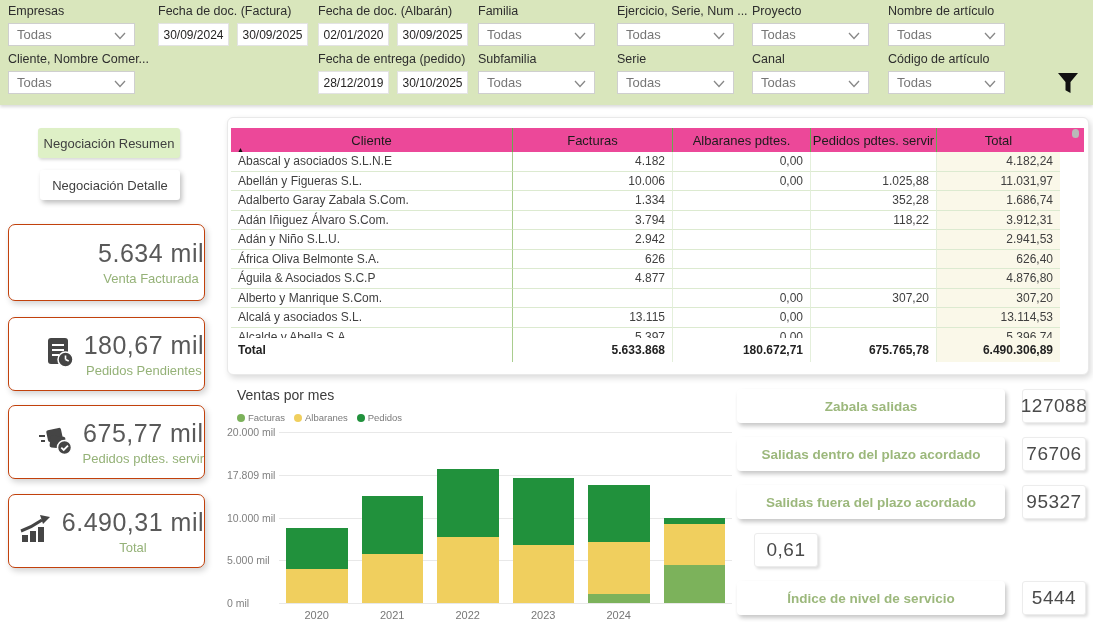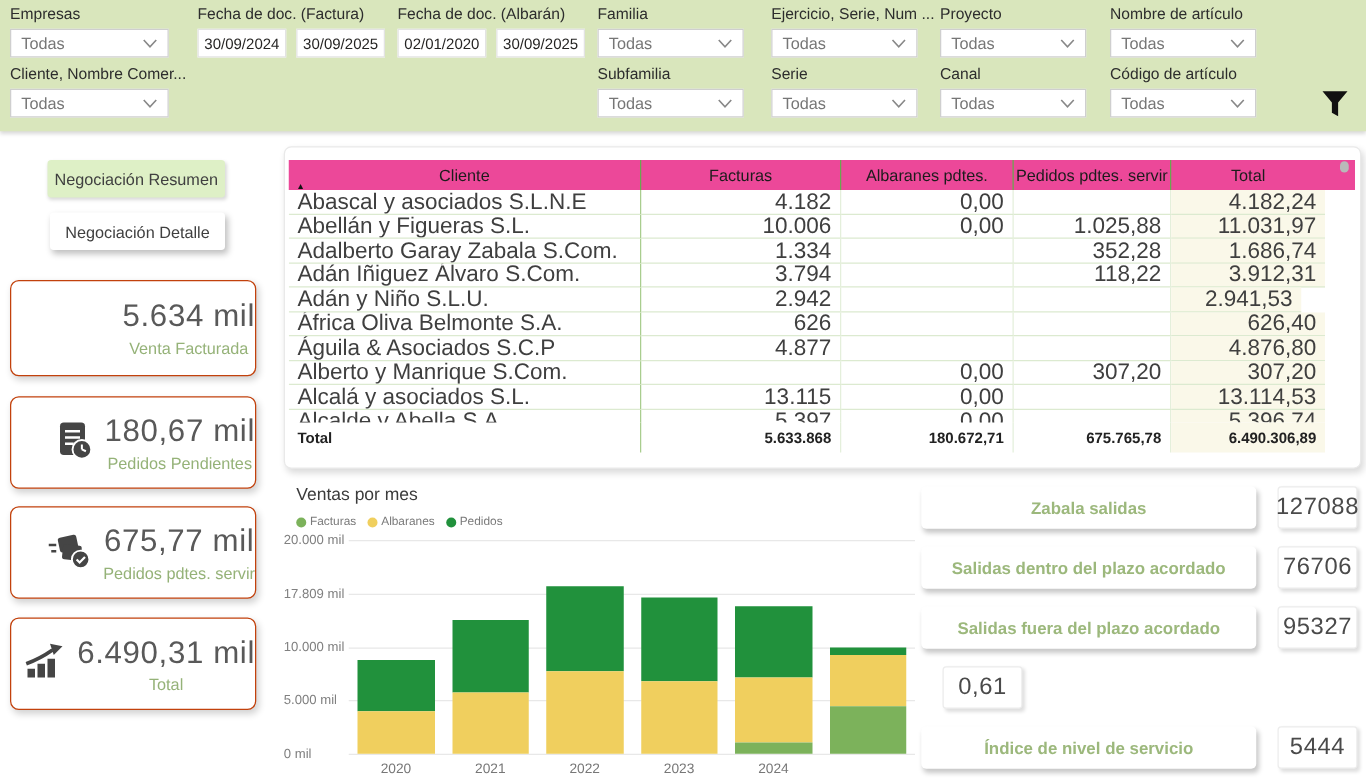--- a/index.html
+++ b/index.html
@@ -30,21 +30,21 @@
   .kcard .kicon { flex:none; }
 
   
   .tablecard { position:absolute; left:227px; top:117px; width:862px; height:258px; background:#fff; border:1px solid #e9e9e9; border-radius:6px; box-shadow:2px 3px 6px rgba(0,0,0,0.15); padding:10px 4px 0 3px; }
   .thead { display:flex; height:24px; background:#ec4899; }
   .th { position:relative; font-size:13px; color:#1c1c1c; display:flex; align-items:center; justify-content:center; border-right:1px solid #69a84f; cursor:pointer; }
   .th:last-child { border-right:none; }
   .sortarrow { position:absolute; left:6px; bottom:-1px; font-size:7px; color:#111; }
   .rows { height:186px; overflow:hidden; }
   .trow { display:flex; height:19.5px; cursor:pointer; }
-  .td { font-size:18px; color:#3f3f3f; padding:0 7px; display:flex; align-items:center; border-bottom:1px solid #dcead0; border-right:1px solid #e4efdb; white-space:nowrap; overflow:hidden; }
+  .td { font-size:12px; color:#3f3f3f; padding:0 7px; display:flex; align-items:center; border-bottom:1px solid #dcead0; border-right:1px solid #e4efdb; white-space:nowrap; overflow:hidden; }
   .td.cname { justify-content:flex-start; border-right:1px solid #a9cd8e; }
   .td.num { justify-content:flex-end; }
   .td.totcol { background:#faf8e9; border-right:none; }
   .totalrow { display:flex; height:24px; }
   .totalrow .td { font-weight:bold; color:#222; border-bottom:none; font-size:12px; }
   .scrolldot { position:absolute; right:9px; top:11px; width:7px; height:9px; border-radius:4px; background:#b9b9b9; cursor:pointer; }
 
   
   .chart { position:absolute; left:227px; top:385px; width:512px; height:242px; }
   .ctitle { position:absolute; left:10px; top:2px; font-size:14px; color:#3b3b3b; }
@@ -140,20 +140,27 @@
     <div class="filter" style="left:8px;top:52px;width:127px">
       <div class="flabel">Cliente, Nombre Comer...</div>
       <div class="dropdown">
         <span class="dval">Todas</span>
         <span><svg width="12" height="8" viewBox="0 0 12 8">
               <polyline points="1,1 6,6.5 11,1" fill="none" stroke="#888" stroke-width="1.3"></polyline>
             </svg></span>
       </div>
     </div>
 
+    <div class="filter" style="left:318px;top:52px">
+      <div class="flabel">Fecha de entrega (pedido)</div>
+      <div class="daterow">
+        <div class="datebox">28/12/2019</div>
+        <div class="datebox">30/10/2025</div>
+      </div>
+    </div>
 
     <div class="filter" style="left:478px;top:52px;width:117px">
       <div class="flabel">Subfamilia</div>
       <div class="dropdown">
         <span class="dval">Todas</span>
         <span><svg width="12" height="8" viewBox="0 0 12 8">
               <polyline points="1,1 6,6.5 11,1" fill="none" stroke="#888" stroke-width="1.3"></polyline>
             </svg></span>
       </div>
     </div>
@@ -294,21 +301,21 @@
           <div class="td num" style="width: 160px;">3.794</div>
           <div class="td num" style="width: 138px;"></div>
           <div class="td num" style="width: 126px;">118,22</div>
           <div class="td num totcol" style="width: 123px;">3.912,31</div>
         </div>
         <div class="trow">
           <div class="td cname" style="width: 282px;">Adán y Niño S.L.U.</div>
           <div class="td num" style="width: 160px;">2.942</div>
           <div class="td num" style="width: 138px;"></div>
           <div class="td num" style="width: 126px;"></div>
-          <div class="td num totcol" style="width: 104px;">2.941,53</div>
+          <div class="td num totcol" style="width: 123px;">2.941,53</div>
         </div>
         <div class="trow">
           <div class="td cname" style="width: 282px;">África Oliva Belmonte S.A.</div>
           <div class="td num" style="width: 160px;">626</div>
           <div class="td num" style="width: 138px;"></div>
           <div class="td num" style="width: 126px;"></div>
           <div class="td num totcol" style="width: 123px;">626,40</div>
         </div>
         <div class="trow">
           <div class="td cname" style="width: 282px;">Águila &amp; Asociados S.C.P</div>

